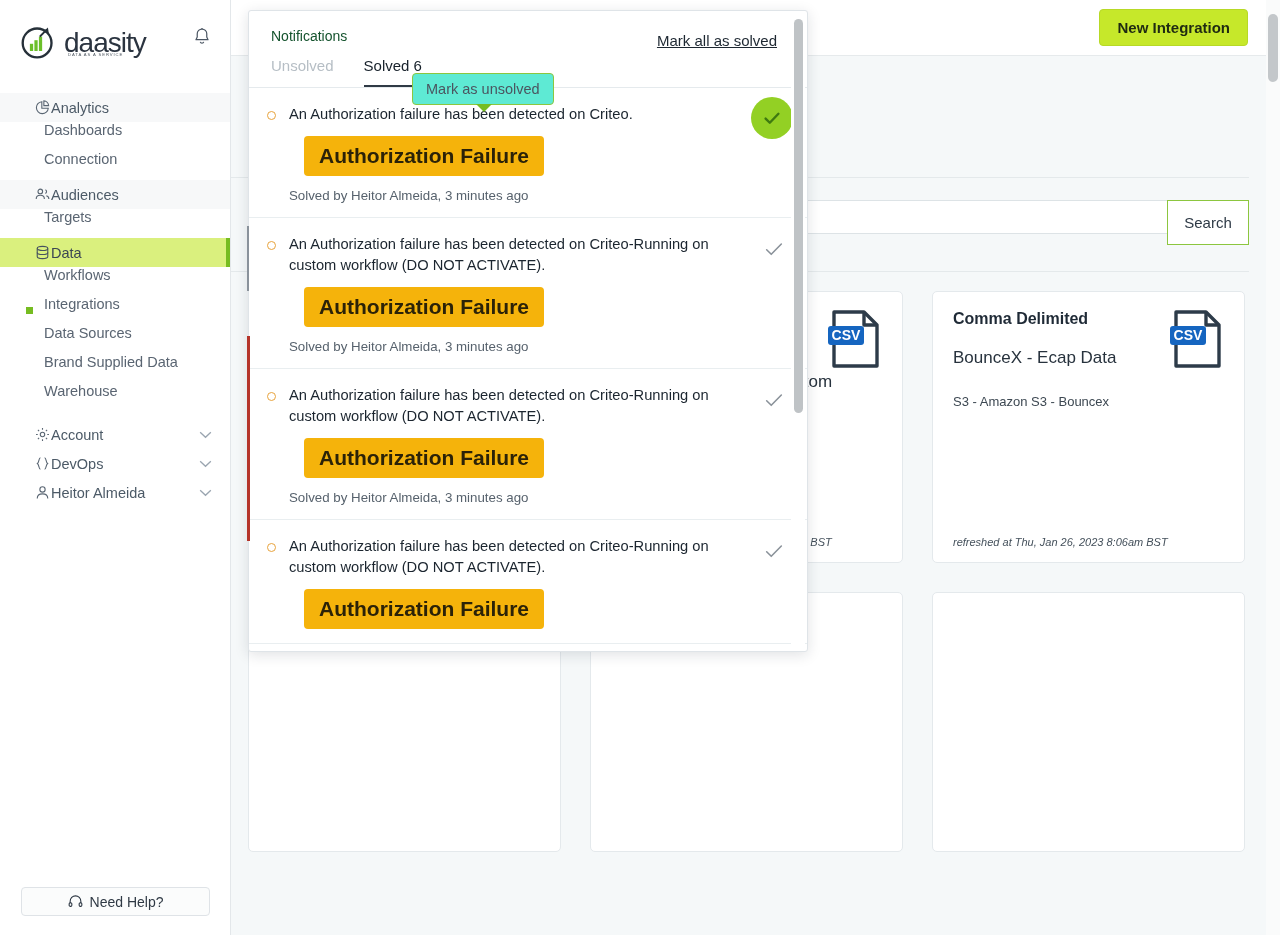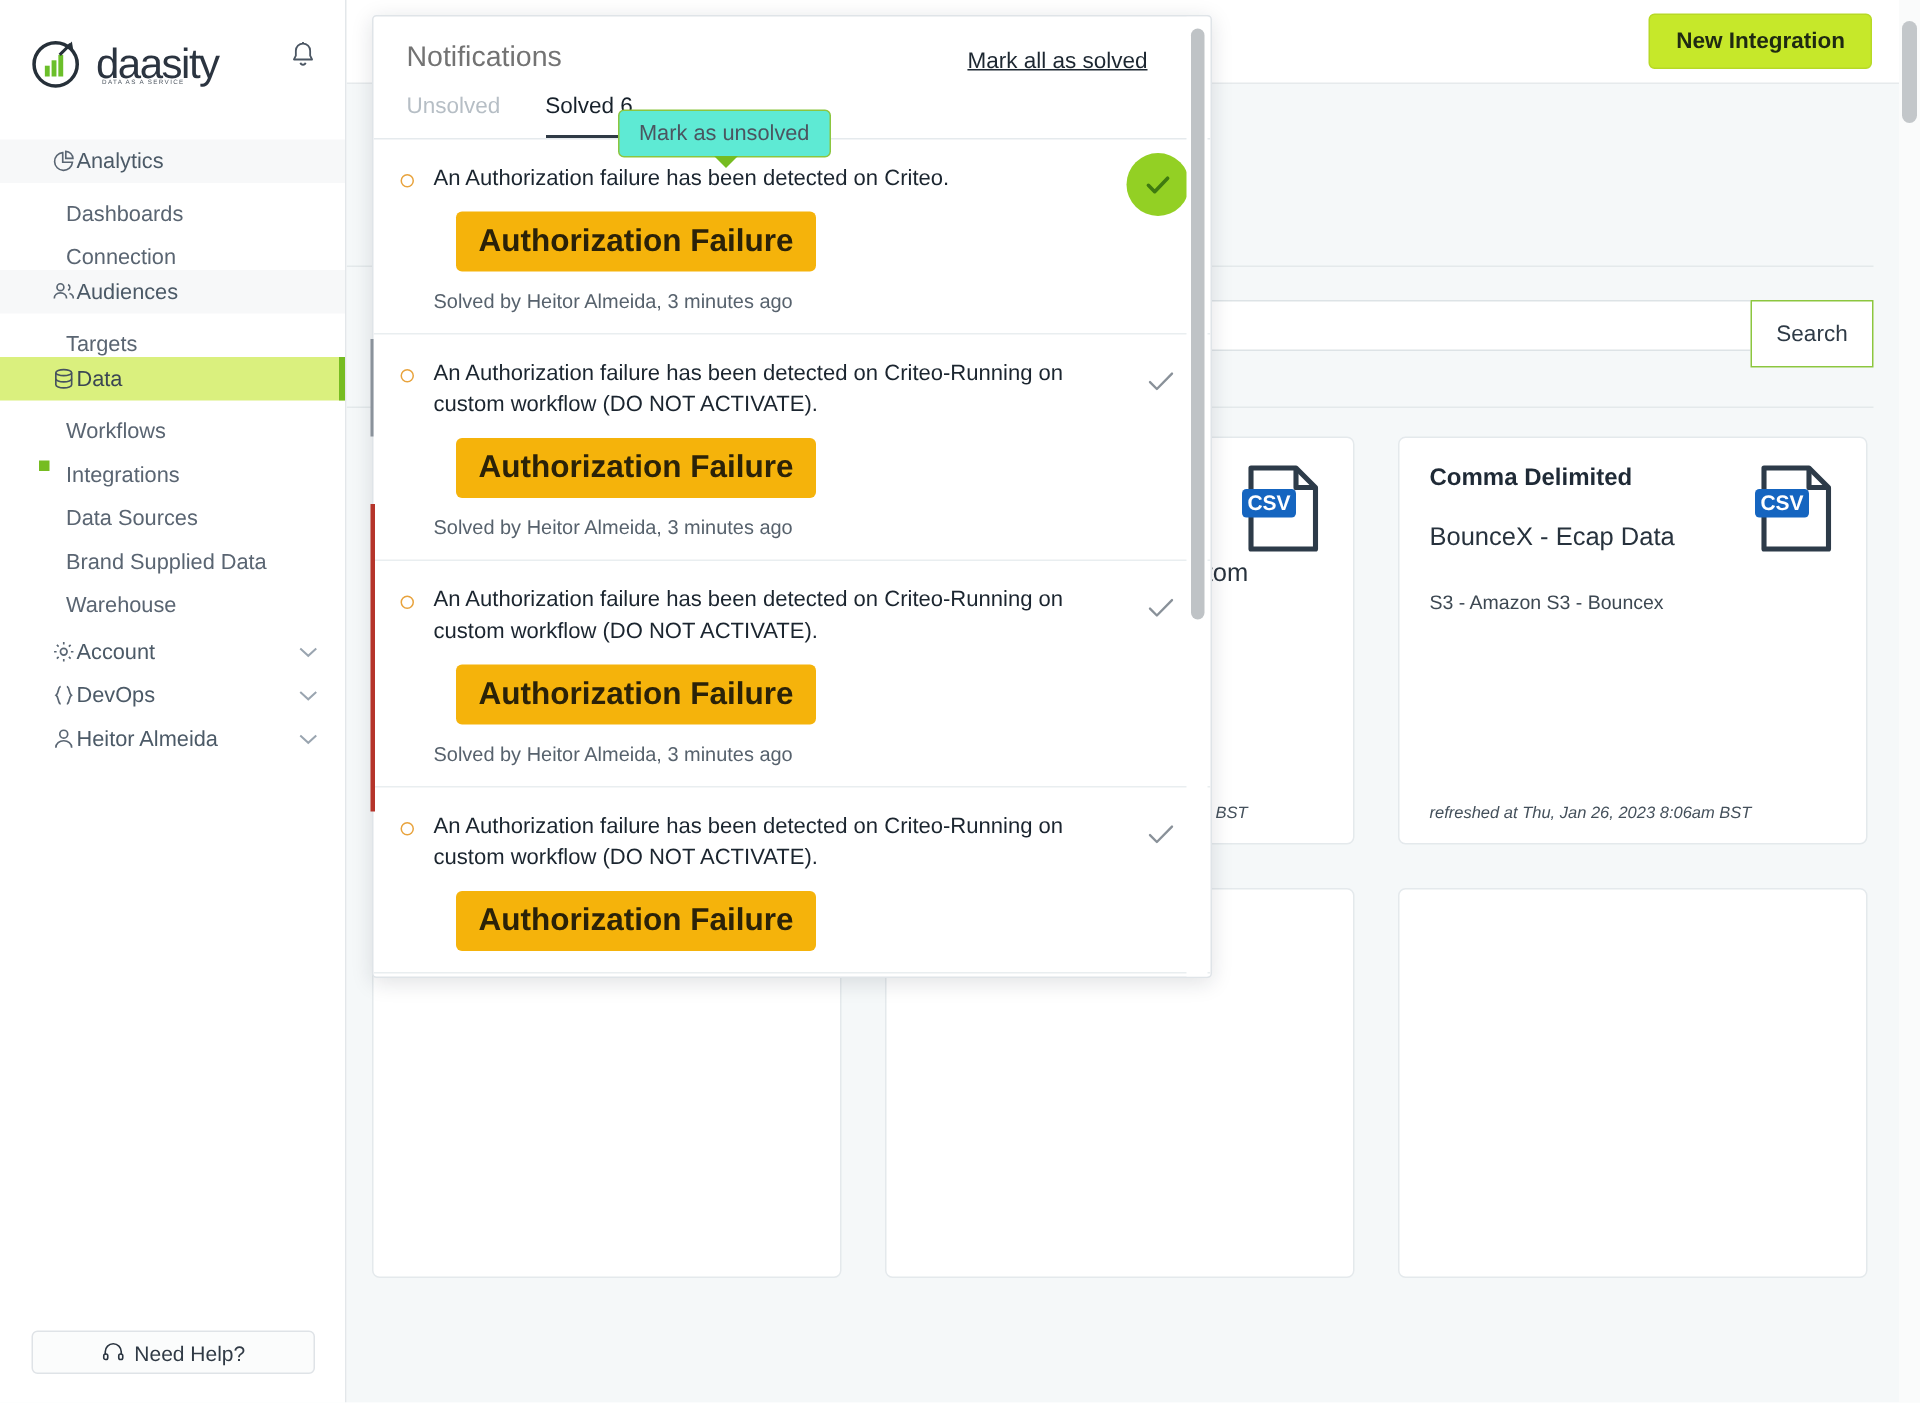--- a/index.html
+++ b/index.html
@@ -49,21 +49,21 @@
   .nav-group.active {
     background: #daf07e; color: #3b4653;
   }
   .nav-group.active::after {
     content: ""; position: absolute; right: 0; top: 0;
     width: 4px; height: 100%; background: #76bc21;
   }
   .nav-ico { width: 17px; height: 17px; flex: none; display: block; }
   .nav-chev { position: absolute; right: 18px; top: 50%; transform: translateY(-50%); }
   .nav-child {
-    height: 29px; display: flex; align-items: flex-end;
+    height: 29px; display: flex; align-items: flex-start;
     padding-left: 44px; font-size: 14.5px; color: #5a6572;
     cursor: pointer; position: relative;
   }
   .nav-child .dot {
     position: absolute; left: 26px; top: 50%; margin-top: -3.5px;
     width: 7px; height: 7px; background: #76bc21;
   }
   .need-help {
     position: absolute; left: 21px; bottom: 19px;
     width: 189px; height: 29px;
@@ -154,24 +154,24 @@
     background: #ffffff;
     border: 1px solid #dfe4e8;
     border-radius: 3px;
     box-shadow: 0 3px 14px rgba(22,33,44,.13);
     z-index: 40; overflow: hidden;
   }
   .notif-head {
     display: flex; align-items: flex-start; justify-content: space-between;
     padding: 17px 22px 0 22px;
   }
-  .notif-title { font-size: 19px; color: #737373; font-weight: 400; }
+  .notif-title { font-size: 14px; color: #14532d; font-weight: 400; }
   .mark-all {
     font-size: 15px; color: #1d2731; text-decoration: underline;
-    cursor: pointer; position: relative; top: 4px; right: 20px;
+    cursor: pointer; position: relative; top: 4px; right: 8px;
   }
   .tabs {
     display: flex; gap: 30px; padding: 12px 0 0 22px;
     border-bottom: 1px solid #e5eaed; margin-right: 0;
   }
   .tab {
     font-size: 15px; padding-bottom: 11px; cursor: pointer;
     color: #b6bec5; border-bottom: 2px solid transparent;
   }
   .tab.active { color: #17212b; border-bottom-color: #2f3a45; }

